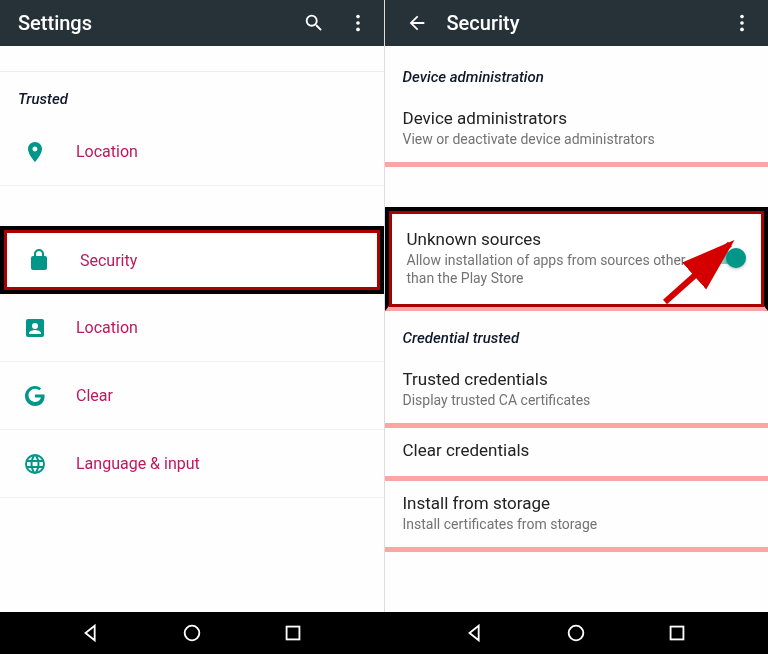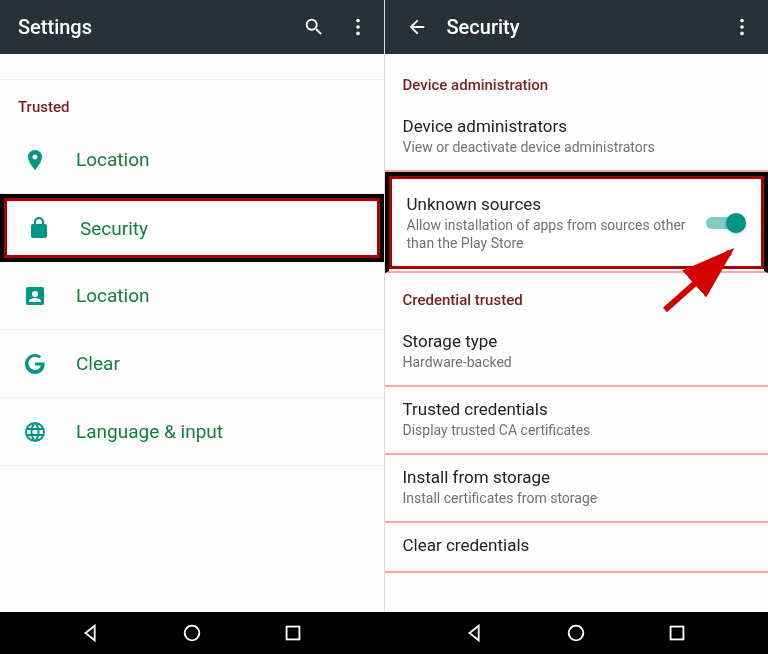--- a/index.html
+++ b/index.html
@@ -14,71 +14,73 @@
     }
     .panes { display: flex; flex: 1; height: calc(100% - 42px); }
     .pane { flex: 1; display: flex; flex-direction: column; background: #fafafa; position: relative; }
     .pane-left { width: 384px; border-right: 1px solid #ddd; }
     .pane-right { width: 384px; }
 
     
     .appbar {
       background: #263238;
       color: #fff;
-      height: 54px;
+      height: 46px;
       display: flex;
       align-items: center;
       padding: 0 12px 0 18px;
       gap: 16px;
     }
     .appbar-title { font-size: 20px; font-weight: 500; flex: 1; }
     .appbar-icon { width: 28px; height: 28px; display: flex; align-items: center; justify-content: center; cursor: pointer; }
     .appbar-icon svg { width: 22px; height: 22px; fill: #fff; }
 
     
     .content { flex: 1; overflow: hidden; background: #fefefe; position: relative; }
     .spacer { height: 26px; background: #fefefe; border-bottom: 1px solid #eee; }
 
     .section-header {
-      color: #7f1d1d;
+      color: #0f172a;
       font-size: 15px;
       font-weight: 500;
       padding: 18px 18px 10px 18px;
+      font-style: italic;
     }
 
     .list-item {
       display: flex;
       align-items: center;
       padding: 10px 18px;
       min-height: 68px;
       cursor: pointer;
       border-bottom: 1px solid #f0f0f0;
     }
     .list-item .icon-slot {
       width: 34px;
       height: 34px;
       display: flex;
       align-items: center;
       justify-content: center;
       margin-right: 24px;
     }
     .list-item .icon-slot svg { width: 24px; height: 24px; fill: #009688; }
-    .list-item .label { font-size: 19px; color: #15803d; }
+    .list-item .label { font-size: 16px; color: #be185d; }
 
     .highlight-box {
       border: 4px solid #000;
       outline: 3px solid #a00;
       outline-offset: -7px;
       background: #fff;
+      margin-top: 40px;
     }
 
     
     .setting-item {
       padding: 12px 18px 14px 18px;
-      border-bottom: 2px solid #fca5a5;
+      border-bottom: 5px solid #fca5a5;
       cursor: pointer;
       position: relative;
       display: flex;
       align-items: center;
       gap: 10px;
       justify-content: flex-end;
     }
     .setting-body { flex: 1; }
     .setting-title { font-size: 17px; color: #222; margin-bottom: 2px; }
     .setting-sub { font-size: 14px; color: #737373; line-height: 1.3; }
@@ -225,44 +227,38 @@
           <div class="setting-sub">Allow installation of apps from sources other than the Play Store</div>
         </div>
         <div class="toggle">
           <div class="track"></div>
           <div class="thumb"></div>
         </div>
       </div>
 
       <div class="section-header">Credential trusted</div>
 
-      <div class="setting-item">
-        <div class="setting-body">
-          <div class="setting-title">Storage type</div>
-          <div class="setting-sub">Hardware-backed</div>
-        </div>
-      </div>
 
       <div class="setting-item">
         <div class="setting-body">
           <div class="setting-title">Trusted credentials</div>
           <div class="setting-sub">Display trusted CA certificates</div>
         </div>
       </div>
 
       <div class="setting-item">
         <div class="setting-body">
+          <div class="setting-title">Clear credentials</div>
+        </div>
+      </div>
+
+      <div class="setting-item">
+        <div class="setting-body">
           <div class="setting-title">Install from storage</div>
           <div class="setting-sub">Install certificates from storage</div>
-        </div>
-      </div>
-
-      <div class="setting-item">
-        <div class="setting-body">
-          <div class="setting-title">Clear credentials</div>
         </div>
       </div>
 
       <svg class="arrow-annot" style="top:186px; left:270px; width:100px; height:80px;" viewBox="0 0 100 80">
         <defs>
           <marker id="ah" markerWidth="10" markerHeight="10" refX="8" refY="3" orient="auto">
             <path d="M0,0 L9,3 L0,6 Z" fill="#d40000"></path>
           </marker>
         </defs>
         <line x1="10" y1="70" x2="75" y2="12" stroke="#d40000" stroke-width="6" marker-end="url(#ah)"></line>

